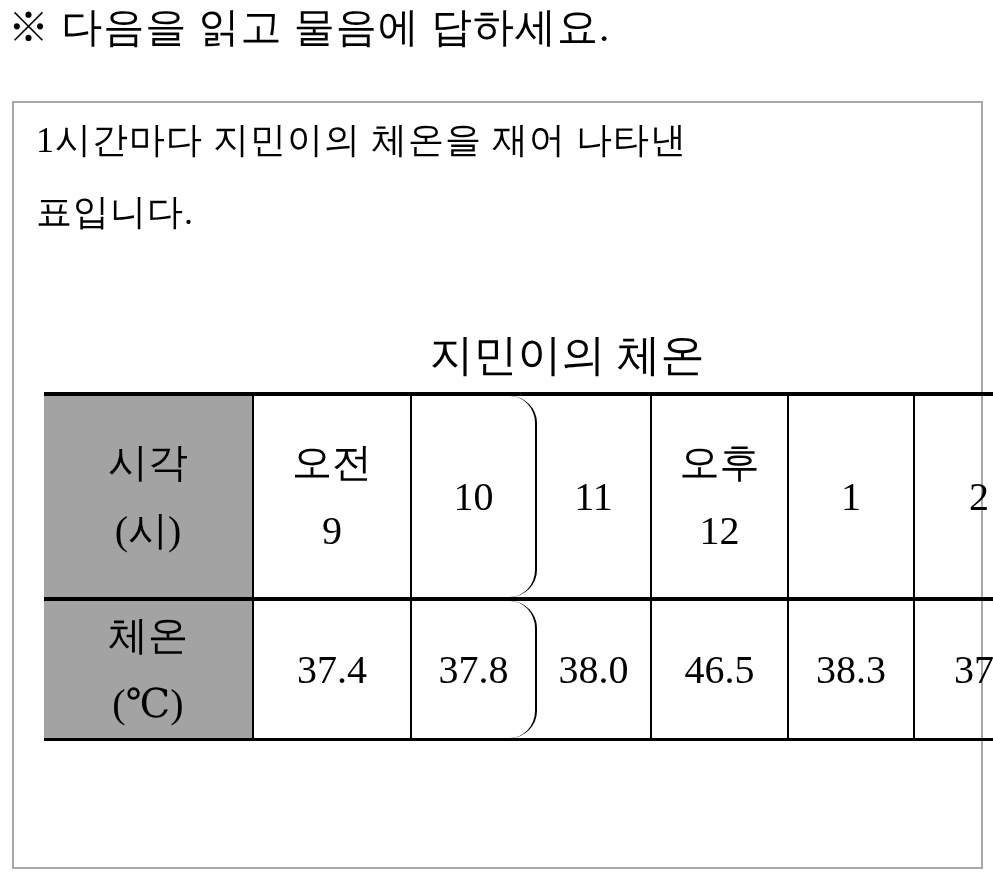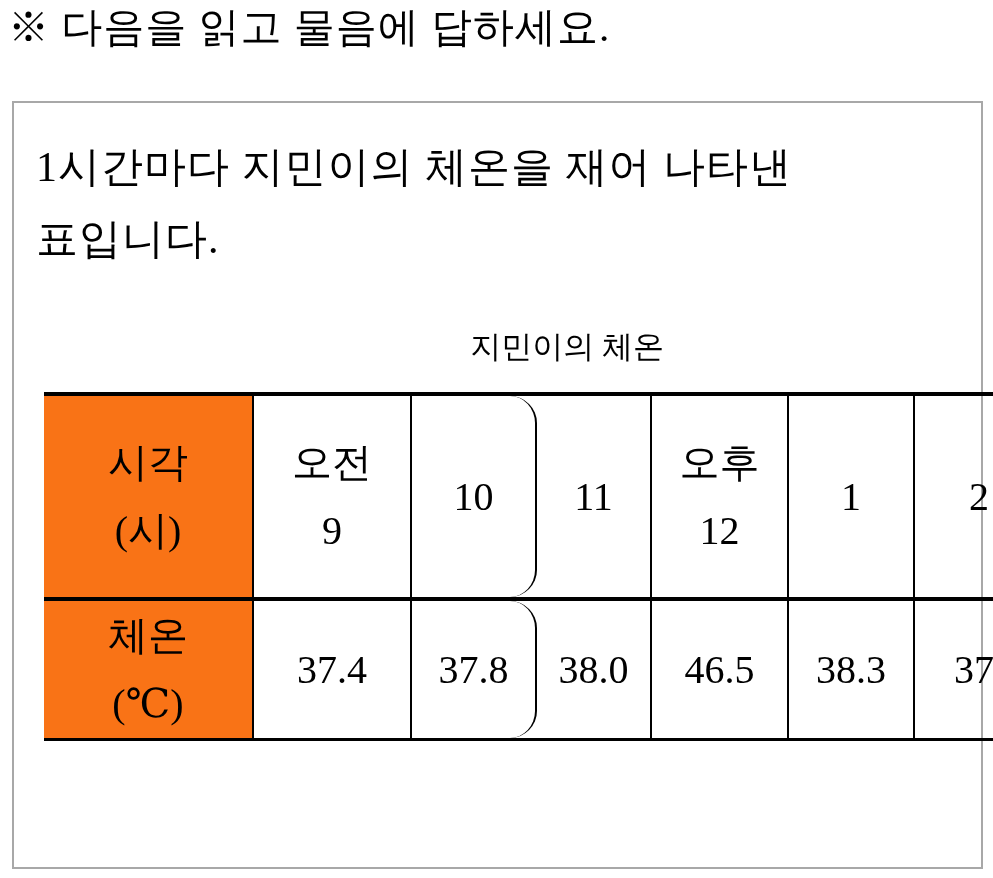--- a/index.html
+++ b/index.html
@@ -32,36 +32,36 @@
     top: 101px;
     width: 967px;
     height: 764px;
     border: 2px solid #a8a8a8;
     background: #ffffff;
   }
 
   .description {
     position: absolute;
     left: 36px;
-    top: 131px;
+    top: 104px;
     width: 900px;
-    font-size: 42px;
+    font-size: 36px;
     line-height: 72px;
     letter-spacing: 1px;
   }
   .description .line {
     white-space: nowrap;
   }
 
   .table-title {
     position: absolute;
     left: 567px;
     top: 326px;
     transform: translateX(-50%);
-    font-size: 31px;
+    font-size: 44px;
     white-space: nowrap;
   }
 
   .ttable {
     position: absolute;
     left: 44px;
     top: 392px;
     display: flex;
     flex-direction: column;
     border-top: 4px solid #000;
@@ -82,21 +82,21 @@
     border-right: 2px solid #000;
     display: flex;
     flex-direction: column;
     justify-content: center;
     align-items: center;
     font-size: 40px;
     line-height: 68px;
     flex: 0 0 auto;
   }
   .cell.rowhead {
-    background: #f97316;
+    background: #a3a3a3;
     width: 210px;
   }
   .cell.c1 { width: 158px; }
   .cell.c2 { width: 125px; border-radius: 27px; }
   .cell.c3 { width: 115px; }
   .cell.c4 { width: 137px; }
   .cell.c5 { width: 126px; }
   .cell.c6 { width: 130px; }
 
   .cl { text-align: center; }

